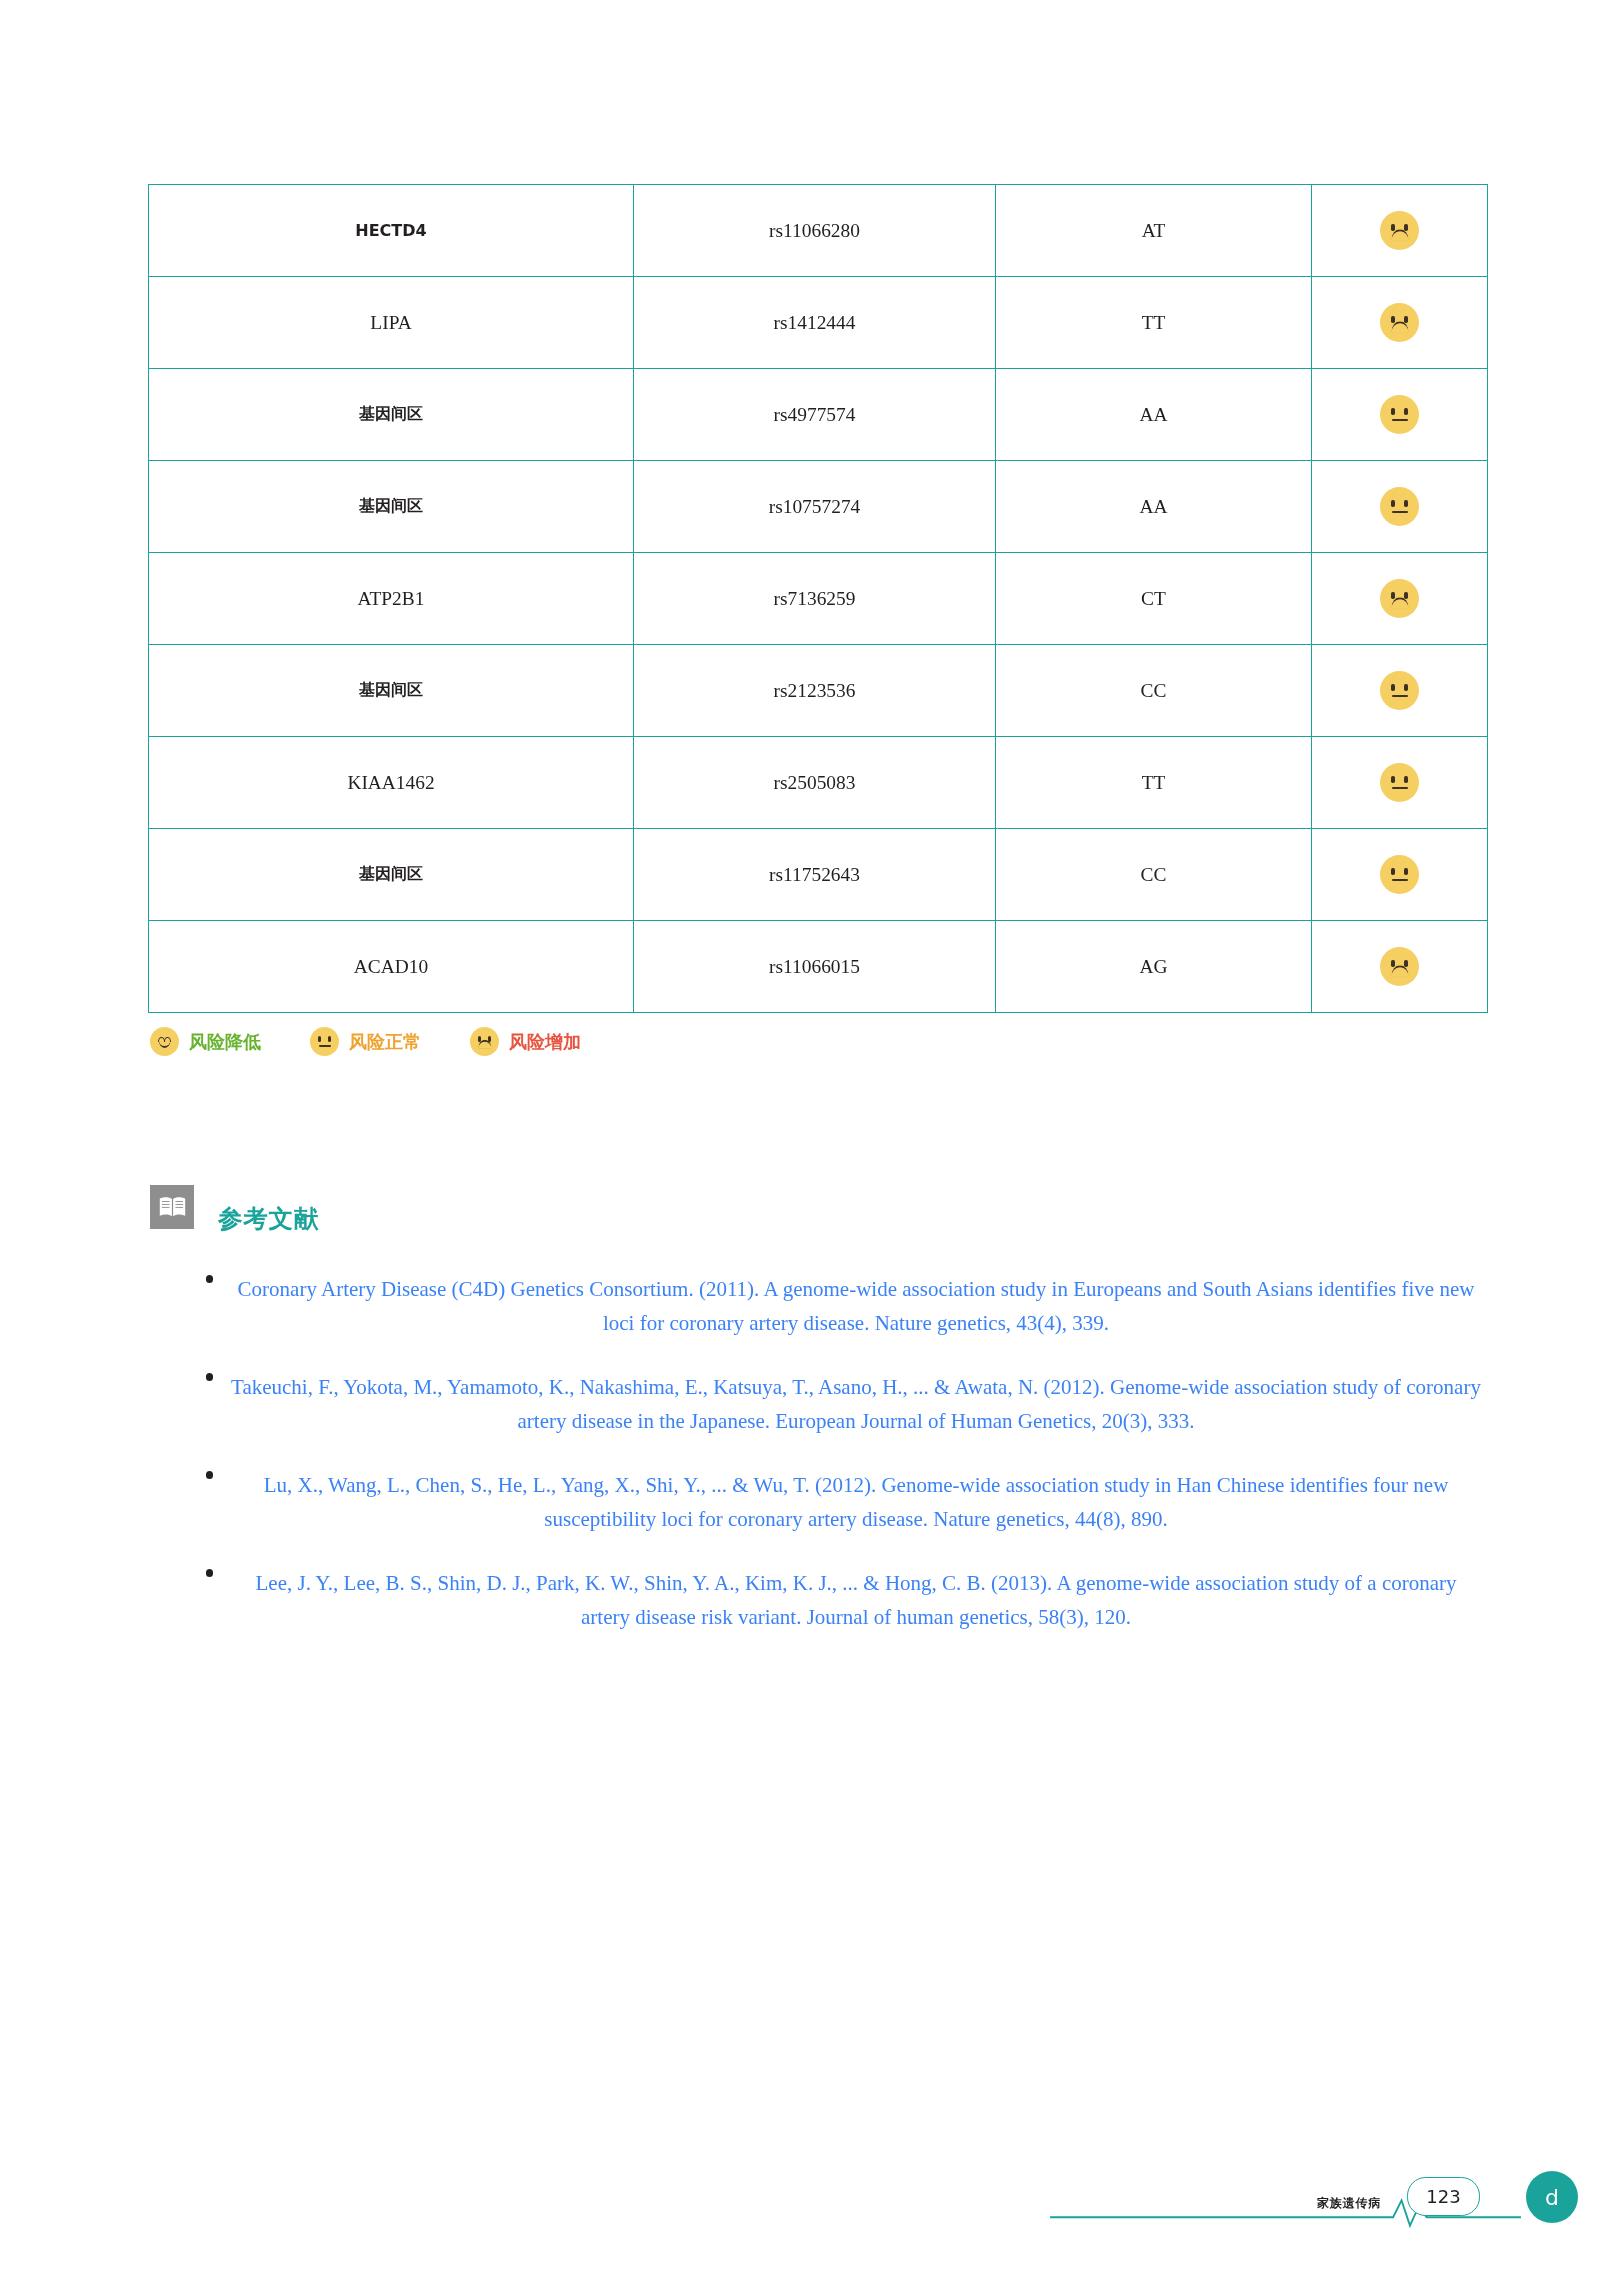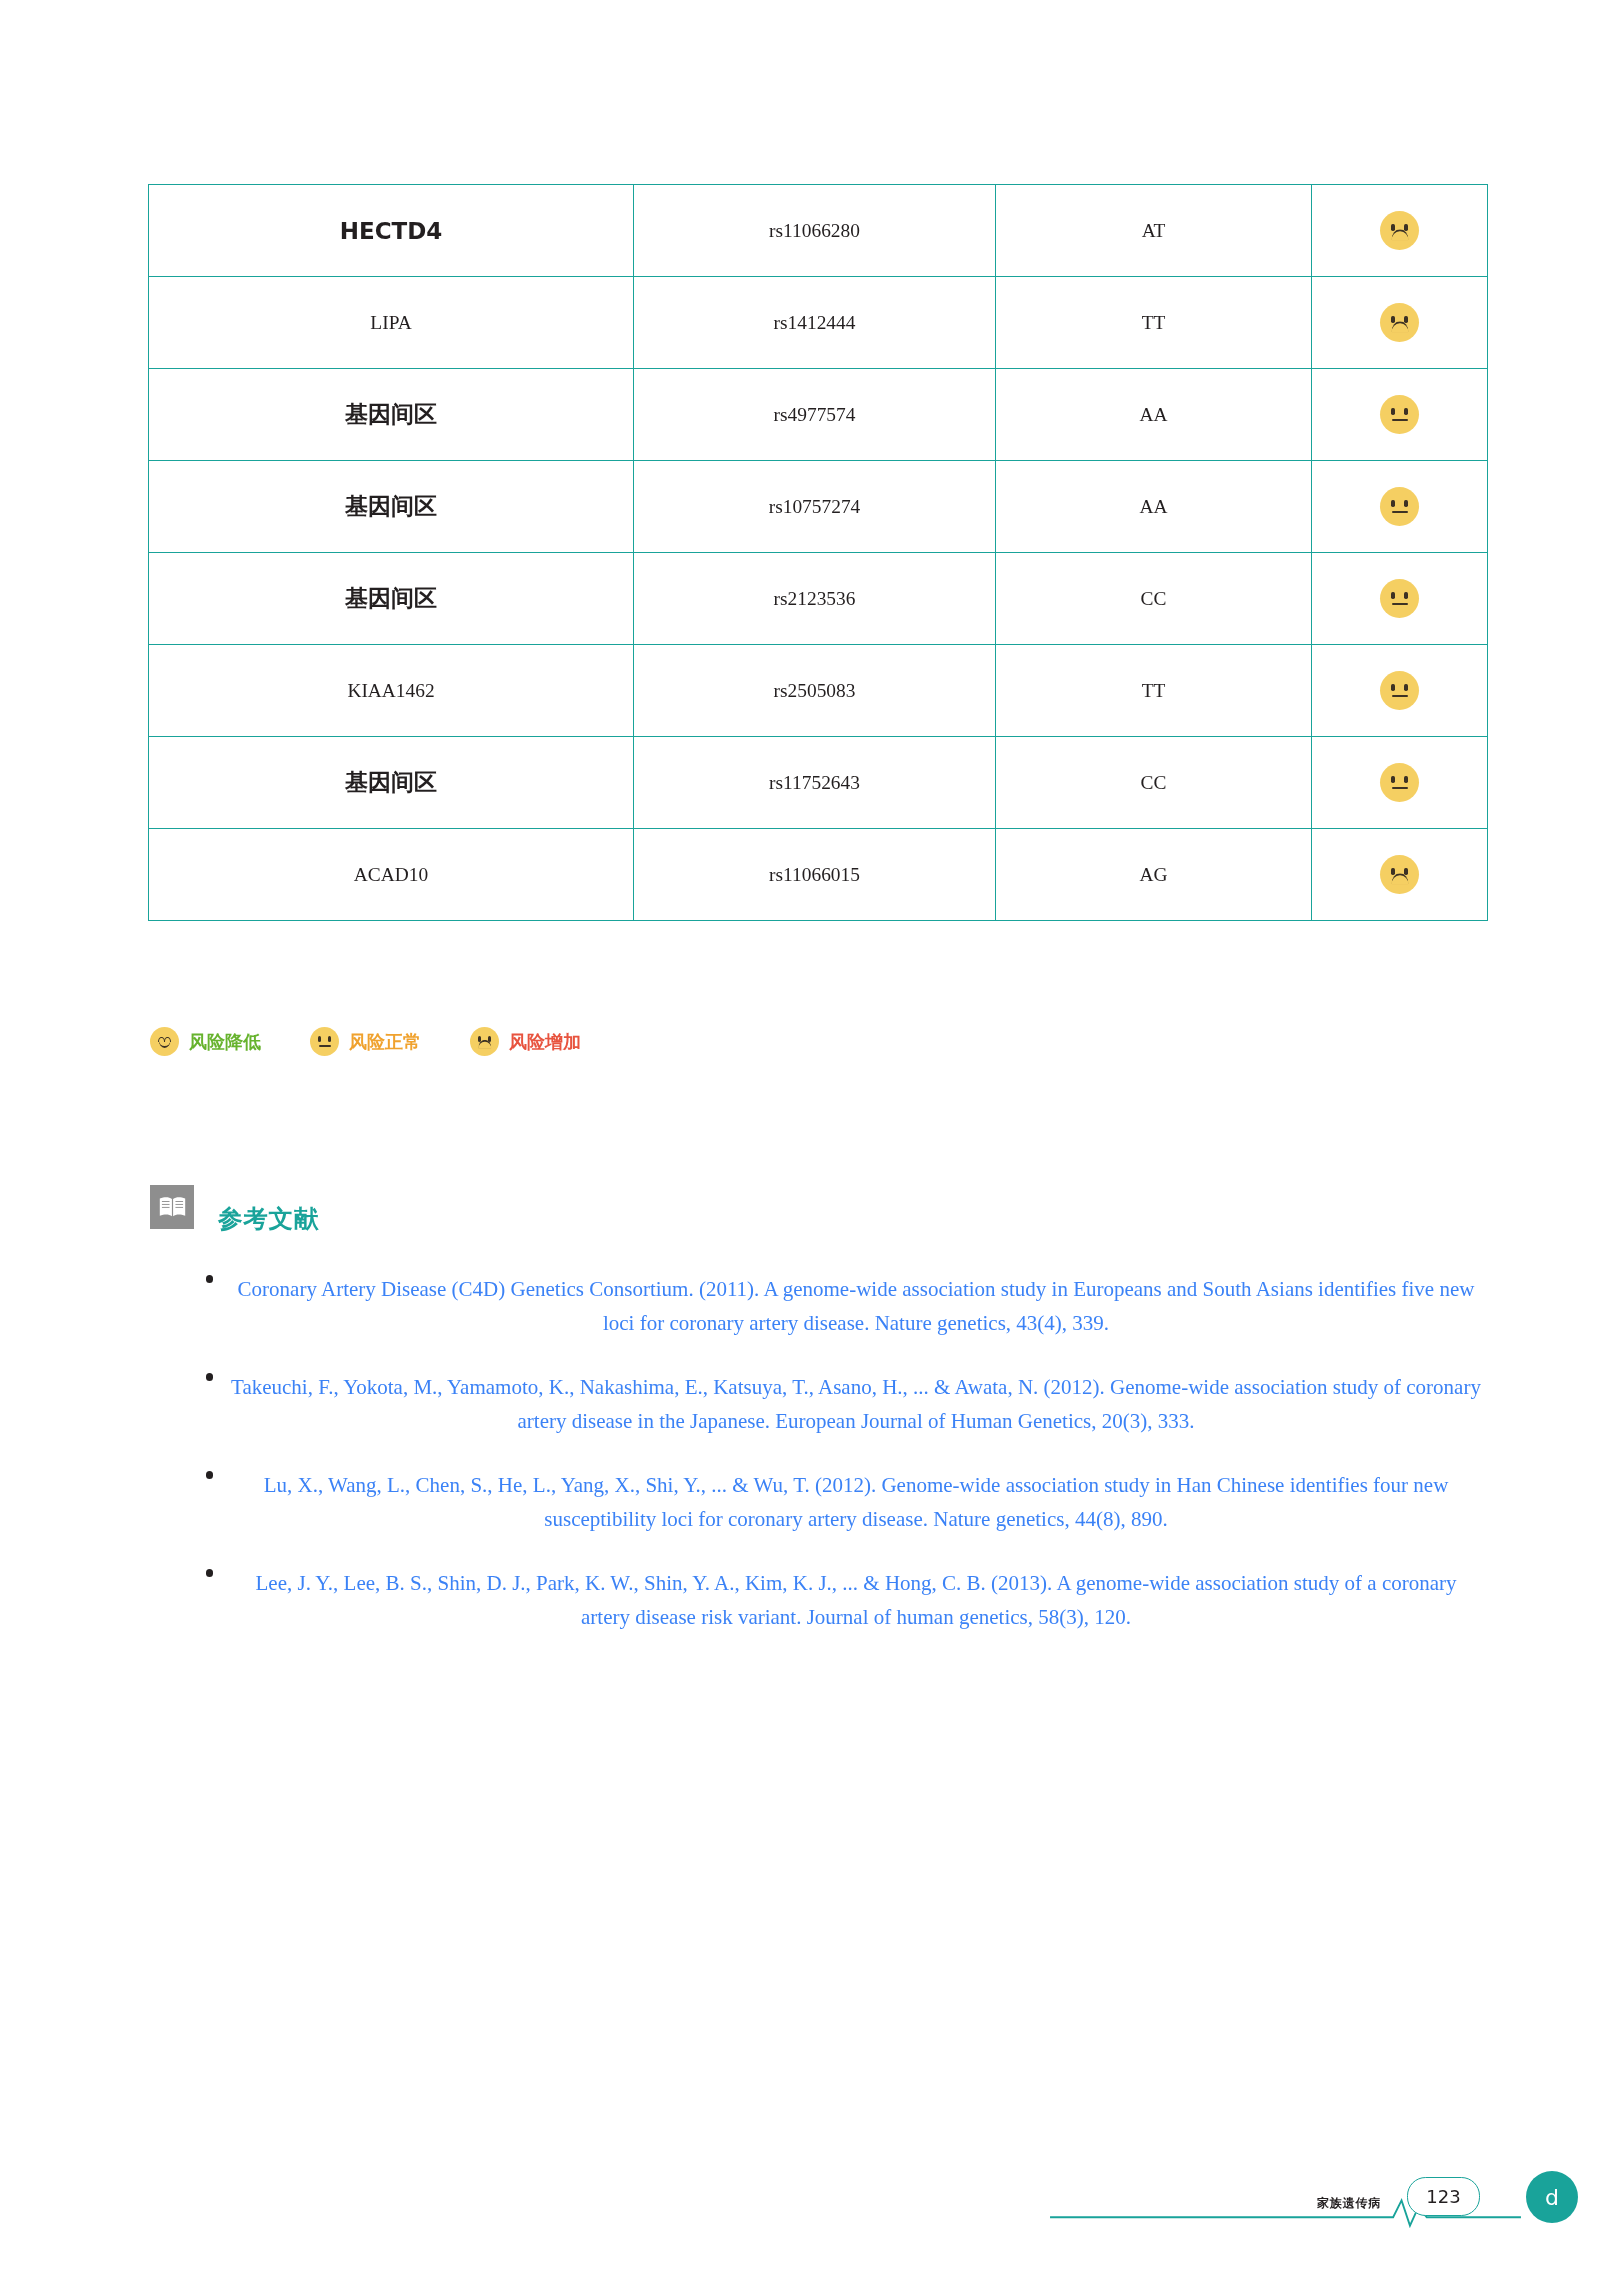--- a/index.html
+++ b/index.html
@@ -34,21 +34,21 @@
     border: 1.3px solid #19a39a;
     height: 89px;
     text-align: center;
     vertical-align: middle;
     font-size: 19.4px;
     color: #231f20;
     font-family: "Liberation Serif", serif;
   }
   .gene-table td.cjk {
     font-family: "DejaVu Sans", "Liberation Sans", sans-serif;
-    font-size: 23px;
+    font-size: 16px;
     font-weight: 600;
   }
   .col-gene   { width: 482px; }
   .col-rs     { width: 359px; }
   .col-geno   { width: 313px; }
   .col-risk   { width: 173px; }
 
   
   .face {
     display: inline-block;
@@ -290,20 +290,28 @@
       </tr>
       <tr>
         <td class="col-gene cjk">基因间区</td>
         <td class="col-rs">rs10757274</td>
         <td class="col-geno">AA</td>
         <td class="col-risk">
           <span class="face neutral"><i class="eye l"></i><i class="eye r"></i><i class="mouth"></i></span>
         </td>
       </tr>
       <tr>
+        <td class="col-gene">ATP2B1</td>
+        <td class="col-rs">rs7136259</td>
+        <td class="col-geno">CT</td>
+        <td class="col-risk">
+          <span class="face sad"><i class="eye l"></i><i class="eye r"></i><i class="mouth"></i></span>
+        </td>
+      </tr>
+      <tr>
         <td class="col-gene cjk">基因间区</td>
         <td class="col-rs">rs2123536</td>
         <td class="col-geno">CC</td>
         <td class="col-risk">
           <span class="face neutral"><i class="eye l"></i><i class="eye r"></i><i class="mouth"></i></span>
         </td>
       </tr>
       <tr>
         <td class="col-gene">KIAA1462</td>
         <td class="col-rs">rs2505083</td>

